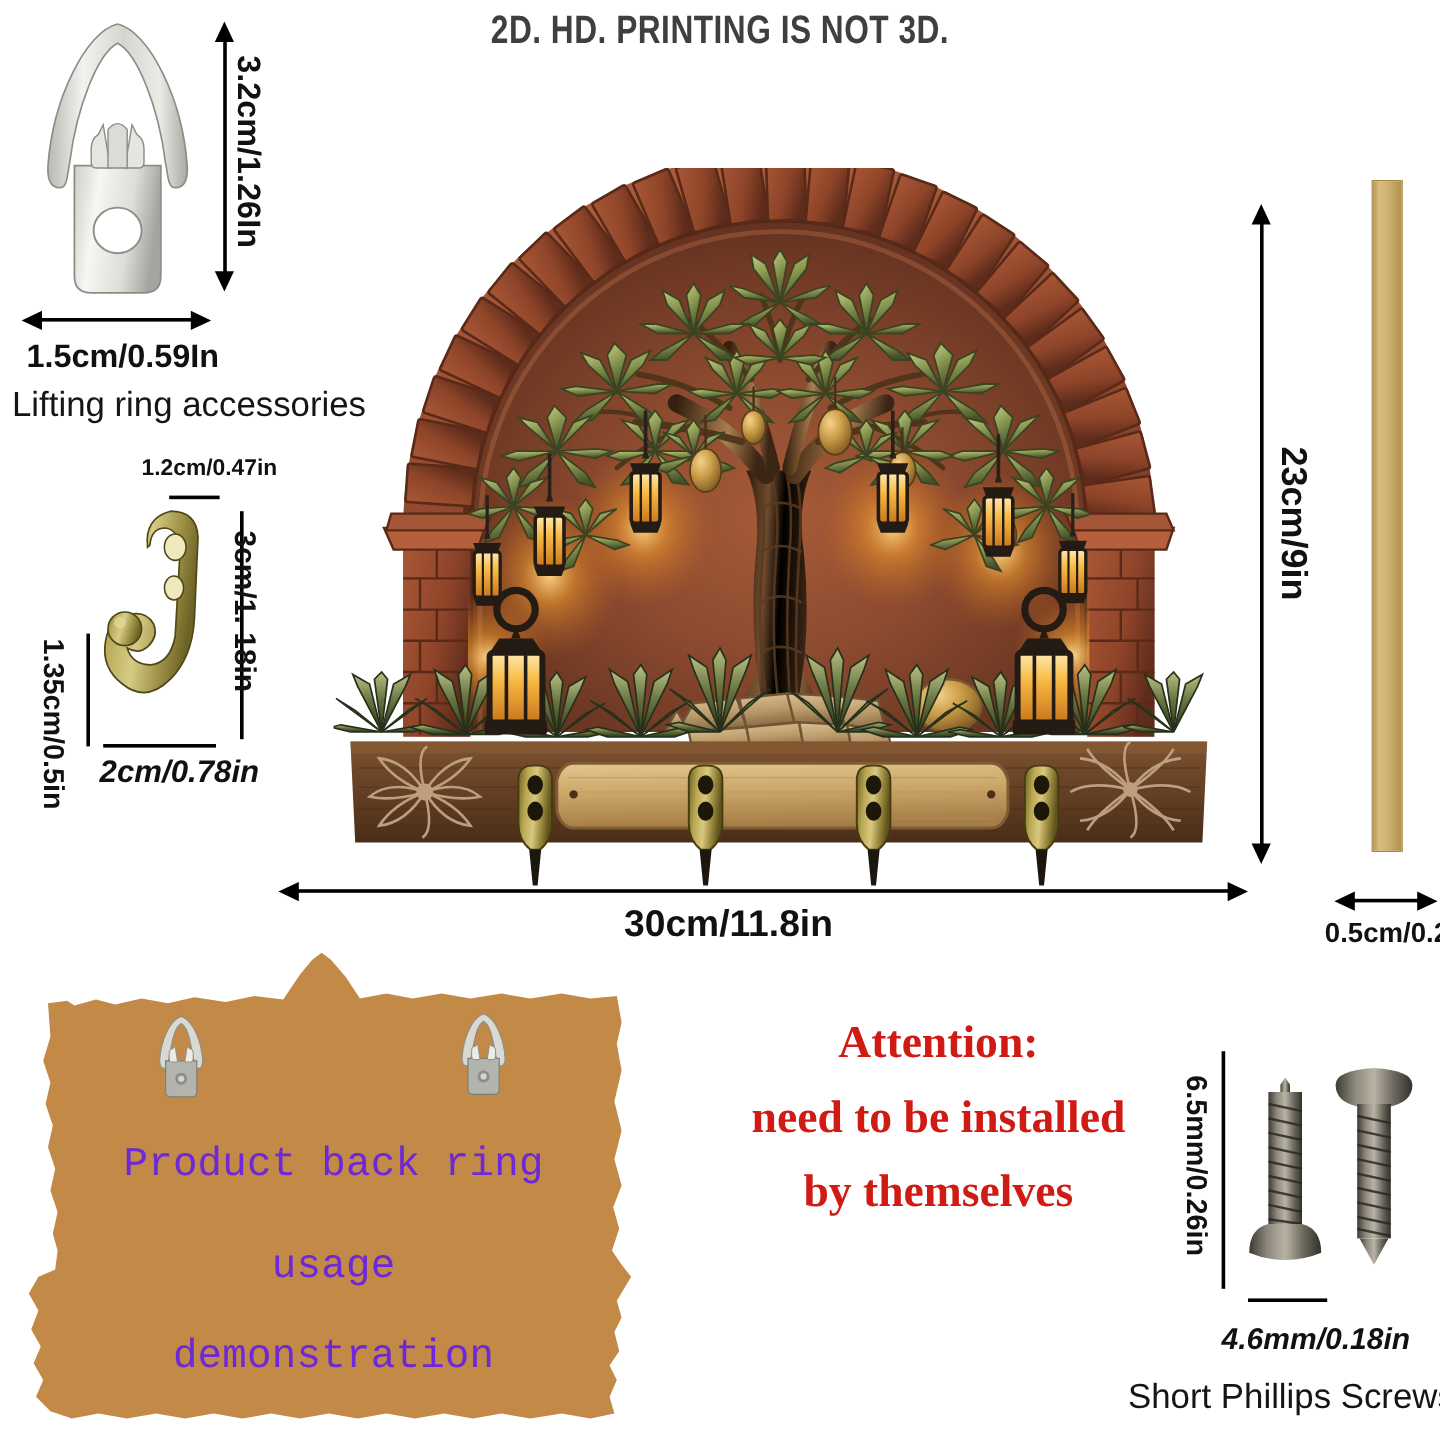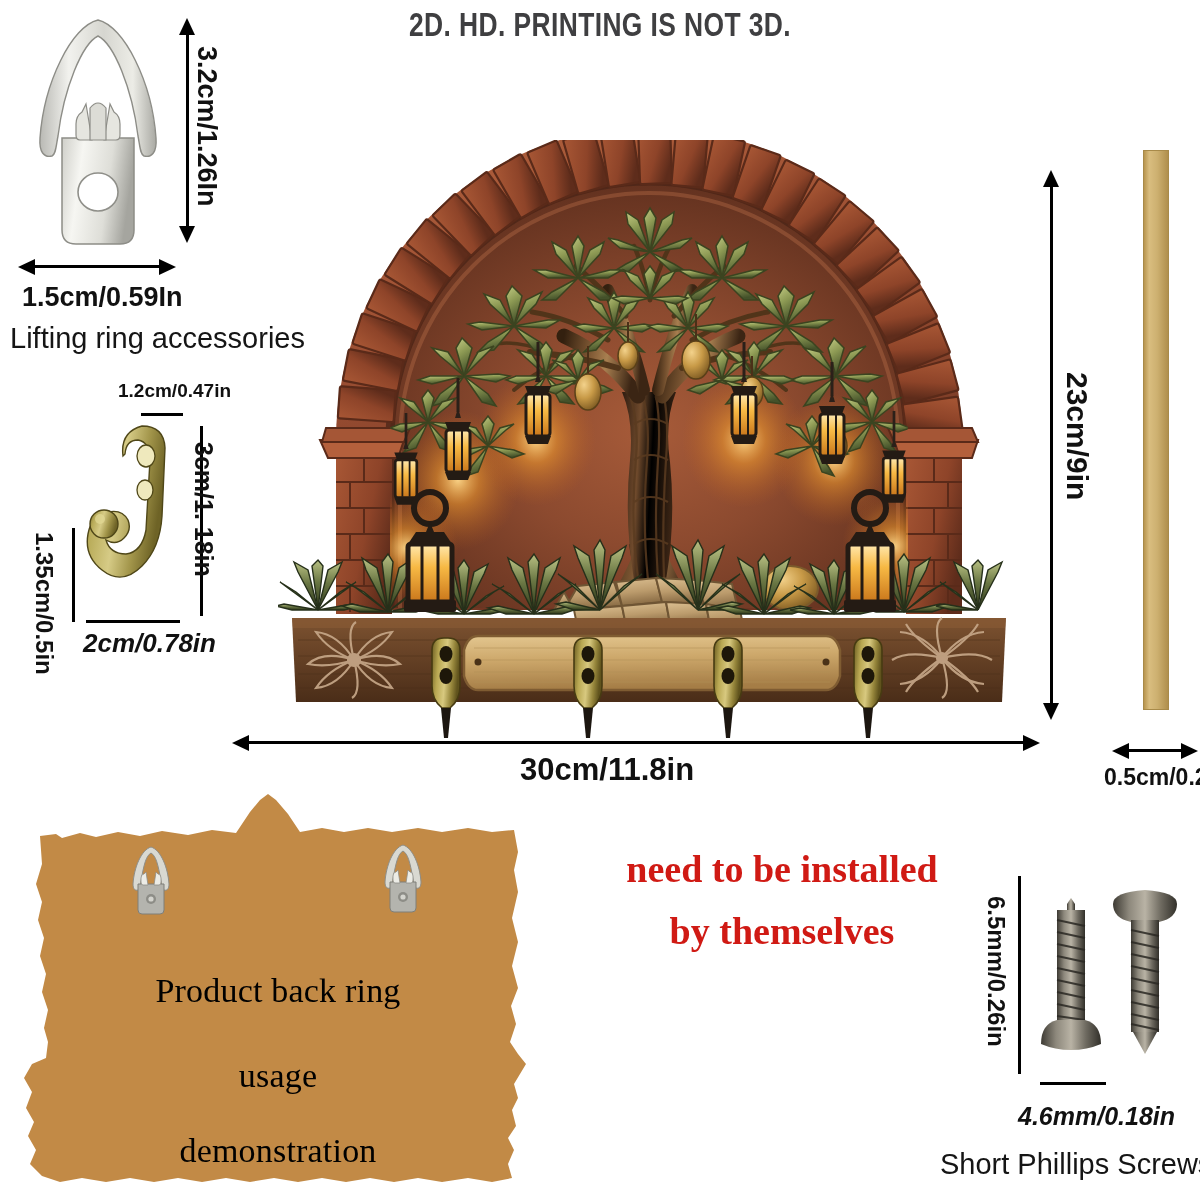--- a/index.html
+++ b/index.html
@@ -67,25 +67,24 @@
   }
   #attention-block .ln { display: block; white-space: nowrap; }
 
   
   #back-ring-panel {
     left: 22px; top: 792px; width: 512px; height: 400px;
   }
   #back-ring-panel .panel-text {
     position: absolute; left: 0; width: 100%;
     text-align: center;
-    color: #000000;
-    font-family: Liberation Serif, serif;
+    color: #6d28d9;
+    font-family: Liberation Mono, monospace;
     font-size: 34px;
     letter-spacing: 0.2px;
-    margin-top: 20px;
   }
   .dring { position: absolute; }
 </style>
 </head>
 <body>
 
 <div class="abs" id="header-title">2D. HD. PRINTING IS NOT 3D.</div>
 
 <div class="abs" style="left:0px; top:0px; width:250px; height:360px;">
 
@@ -996,20 +995,21 @@
     <circle cx="21" cy="55" r="5" fill="#8d8d87"></circle>
     <circle cx="21" cy="55" r="2.6" fill="#d4d4ce"></circle>
   </svg>
 
   <div class="panel-text" style="top:160px;">Product back ring</div>
   <div class="panel-text" style="top:245px;">usage</div>
   <div class="panel-text" style="top:320px;">demonstration</div>
 </div>
 
 <div class="abs" id="attention-block">
+  <span class="ln">Attention:</span>
   <span class="ln">need to be installed</span>
   <span class="ln">by themselves</span>
 </div>
 
 <div class="abs" style="left:940px; top:870px; width:260px; height:330px;">
 
   <div class="tick-v" style="left:78px; top:6px; height:198px;"></div>
   <div class="abs dim vrot" style="left:70px; top:26px; font-size:24px;">6.5mm/0.26in</div>
 
   <svg class="abs" style="left:92px; top:28px;" width="78" height="180" viewBox="0 0 78 180">

